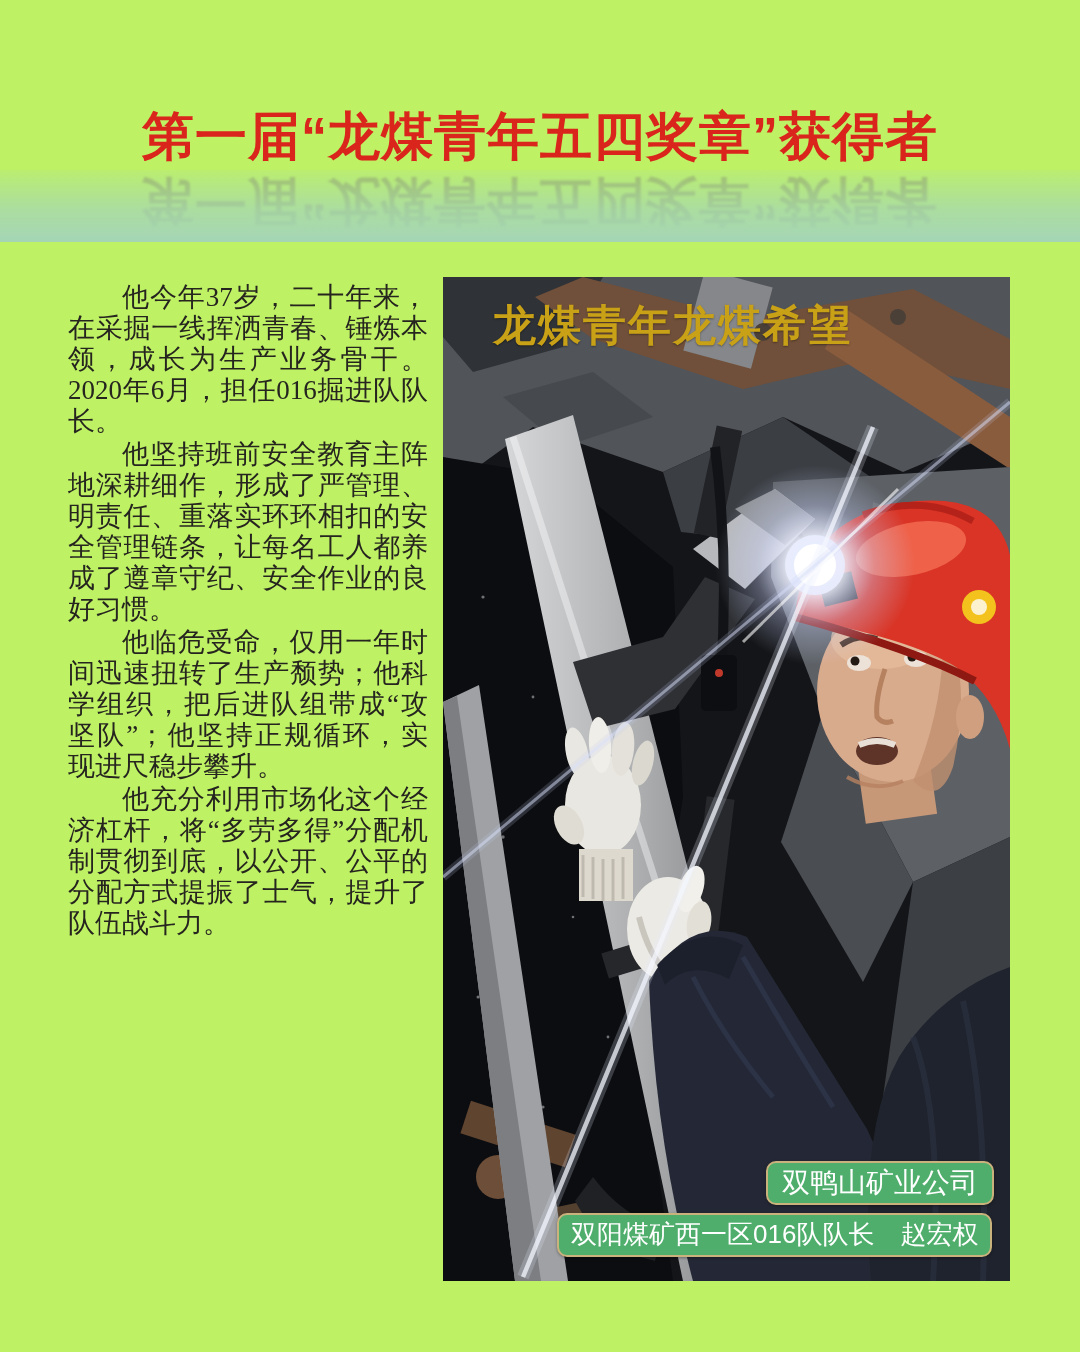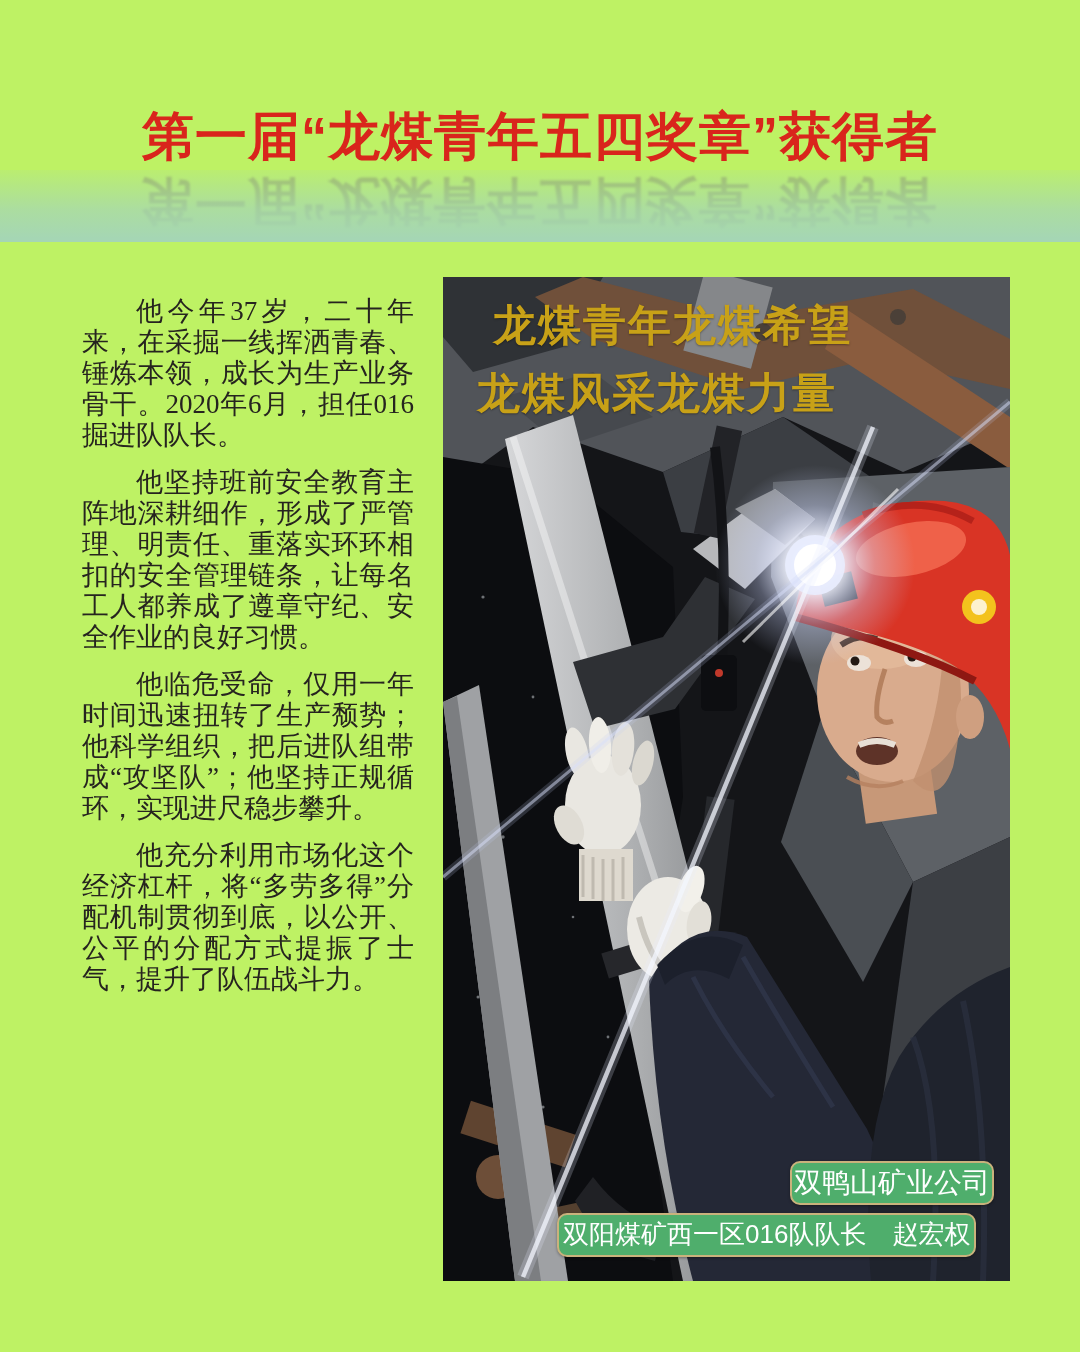--- a/index.html
+++ b/index.html
@@ -40,21 +40,21 @@
     background:linear-gradient(to bottom, rgba(165,214,180,.15) 0%, rgba(165,214,180,.75) 55%, #a5d6b4 95%);
   }
 
   
   .article{
     position:absolute;left:66px;top:280px;width:364px;
     font-size:27px;line-height:31px;
     color:#26241f;
     text-align:justify;
   }
-  .article p{margin:16px;text-indent:2em;}
+  .article p{margin:2px;text-indent:2em;}
 
   
   .photo{
     position:absolute;left:443px;top:277px;width:567px;height:1004px;
     overflow:hidden;background:#141518;
   }
   .photo svg{display:block;width:567px;height:1004px;}
 
   .slogan{
     position:absolute;left:34px;
@@ -73,22 +73,22 @@
     position:absolute;
     font-family:"Liberation Sans", sans-serif;
     color:#ffffff;
     background:#4fae6c;
     border:2px solid #c9b27c;
     border-radius:10px;
     line-height:1.15;
     white-space:pre;
     box-shadow:0 1px 3px rgba(0,0,0,.35);
   }
-  .badge.company{right:16px;top:884px;font-size:28px;padding:4px 2px;}
-  .badge.caption{left:114px;top:936px;font-size:26px;padding:5px 4px;}
+  .badge.company{right:16px;top:884px;font-size:28px;padding:4px 14px;}
+  .badge.caption{left:114px;top:936px;font-size:26px;padding:5px 12px;}
 </style>
 </head>
 <body>
 
 <div class="page">
 
   <div class="title">第一届“龙煤青年五四奖章”获得者</div>
   <div class="title-reflection">第一届“龙煤青年五四奖章”获得者</div>
   <div class="reflection-fade"></div>
 
@@ -257,19 +257,18 @@
       <g>
         <line x1="80" y1="1000" x2="430" y2="150" stroke="#e8edff" stroke-width="12" opacity=".22"></line>
         <line x1="80" y1="1000" x2="430" y2="150" stroke="#f4f7ff" stroke-width="4.5" opacity=".75"></line>
         <line x1="0" y1="600" x2="567" y2="125" stroke="#c3cdf3" stroke-width="9" opacity=".18"></line>
         <line x1="0" y1="600" x2="567" y2="125" stroke="#d9e0fa" stroke-width="3" opacity=".5"></line>
         <line x1="300" y1="365" x2="455" y2="212" stroke="#ffffff" stroke-width="3" opacity=".6"></line>
       </g>
     </svg>
 
     <div class="slogan l1">龙煤青年龙煤希望</div>
-    <div class="slogan l2">龙煤风采龙煤力量</div>
 
     <div class="badge company">双鸭山矿业公司</div>
     <div class="badge caption">双阳煤矿西一区016队队长　赵宏权</div>
   </div>
 
 </div>
 
 </body></html>

